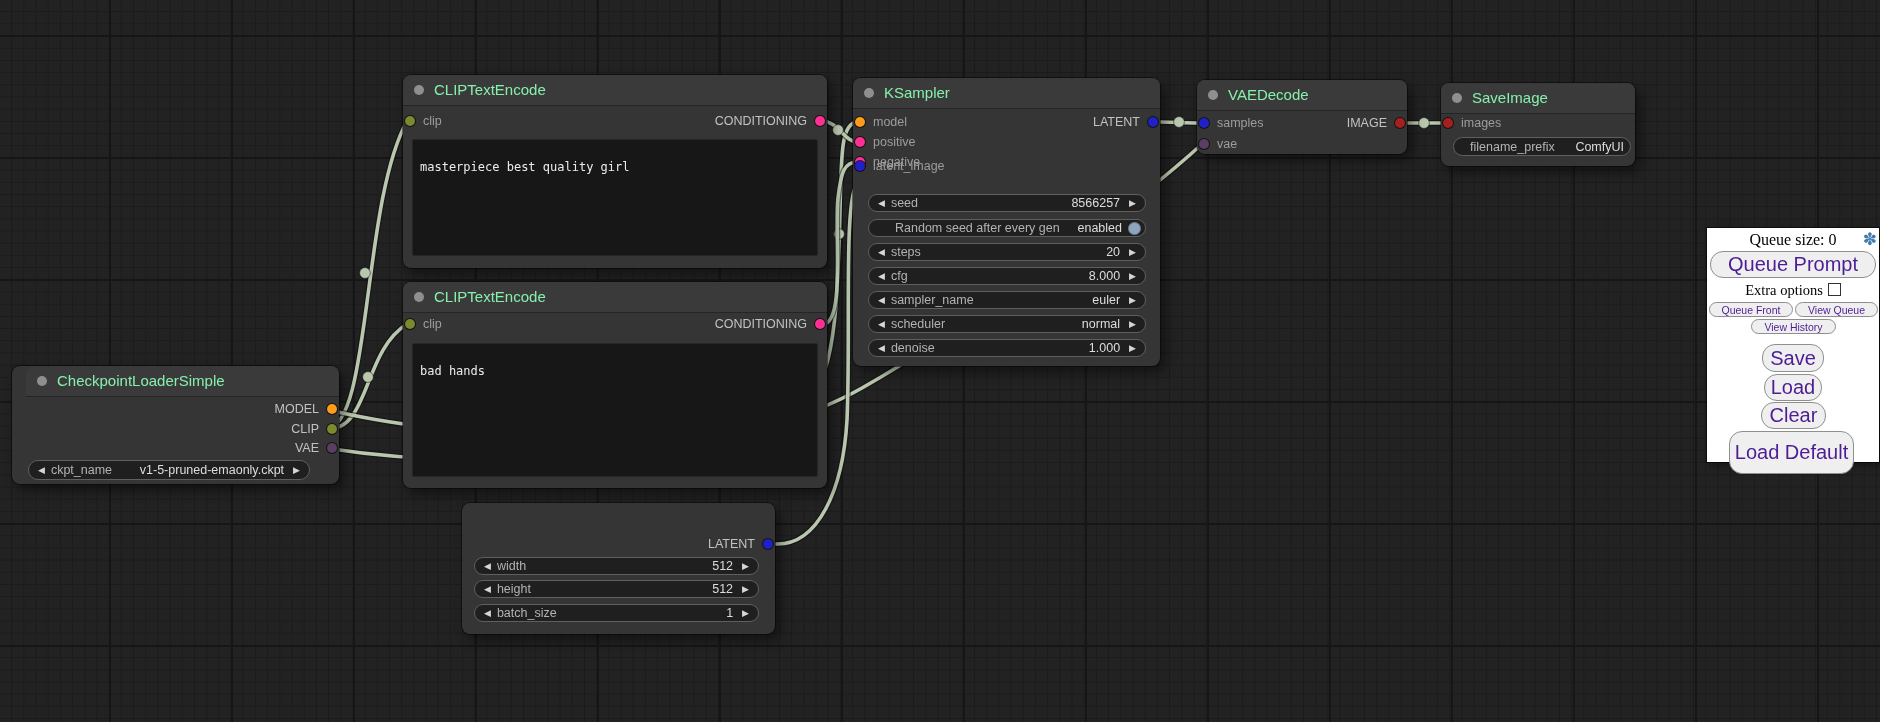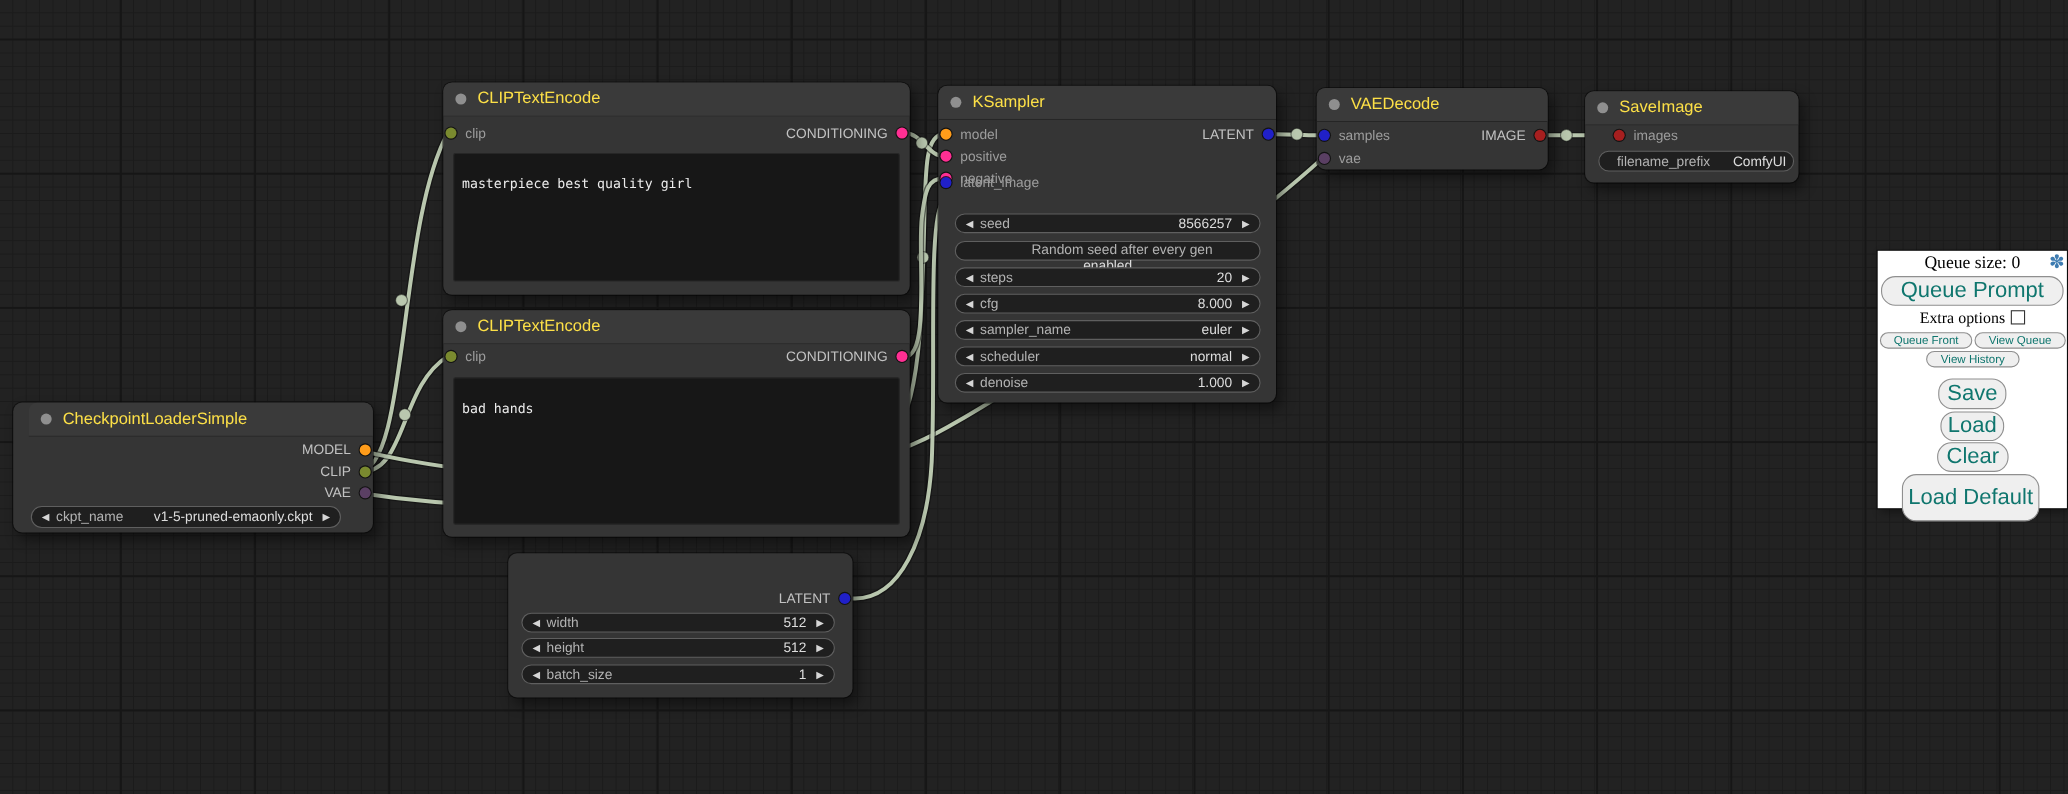--- a/index.html
+++ b/index.html
@@ -18,21 +18,21 @@
   #wires{position:absolute;left:0;top:0;z-index:1;}
   .node{
     position:absolute;z-index:2;background:#353535;border-radius:8px;
     box-shadow:0 0 0 1px rgba(0,0,0,.45), 5px 6px 12px rgba(0,0,0,.45);
   }
   .nhead{
     height:30px;line-height:30px;background:#3a3a3a;border-radius:8px 8px 0 0;
     border-bottom:1px solid rgba(0,0,0,.35);display:flex;align-items:center;
   }
   .ndot{width:10px;height:10px;border-radius:50%;background:#8f8f8f;margin:0 10px 0 11px;flex:0 0 auto;}
-  .ntitle{color:#fde047;font-size:15px;white-space:nowrap;}
+  .ntitle{color:#86efac;font-size:15px;white-space:nowrap;}
   .port{position:absolute;display:flex;align-items:center;height:16px;}
   .port.in{left:0;}
   .port.out{right:0;flex-direction:row-reverse;}
   .pdot{width:10px;height:10px;border-radius:50%;flex:0 0 auto;box-shadow:0 0 0 1px rgba(10,10,10,.8);}
   .port.in .pdot{margin-left:2px;margin-right:8px;}
   .port.out .pdot{margin-right:2px;margin-left:8px;}
   .port.in .plabel{color:#9d9d9d;font-size:12.5px;}
   .port.out .plabel{color:#c2c2c2;font-size:12.5px;}
   .widget{
     position:absolute;background:#1f1f1f;border:1px solid #5f5f5f;border-radius:10px;
@@ -55,21 +55,21 @@
   
   #qpanel{
     position:absolute;left:1707px;top:228px;width:172px;height:234px;z-index:10;
     background:#ffffff;box-shadow:0 0 0 1px rgba(0,0,0,.55),3px 3px 8px rgba(0,0,0,.4);
     font-family:"Liberation Serif",serif;color:#000;
   }
   .qsize{position:absolute;top:3px;left:0;width:100%;text-align:center;font-size:16px;}
   .qgear{position:absolute;top:1px;right:2px;font-size:17px;color:#3e7cb1;cursor:pointer;font-family:"DejaVu Sans",sans-serif;}
   .qbtn{
     position:absolute;background:#efefef;border:1px solid #8f8f8f;border-radius:13px;
-    font-family:"Liberation Sans",sans-serif;color:#0f766e;text-align:right;
+    font-family:"Liberation Sans",sans-serif;color:#4c1d95;text-align:right;
     display:flex;align-items:center;justify-content:center;cursor:pointer;box-sizing:border-box;
   }
   #q-prompt{left:3px;top:23px;width:166px;height:27px;font-size:20px;}
   .qextra{position:absolute;top:54px;left:0;width:100%;text-align:center;font-size:14.5px;}
   .qcheck{display:inline-block;width:11px;height:11px;border:1px solid #333;background:#fff;vertical-align:-1px;margin-left:5px;cursor:pointer;}
   #q-front{left:2px;top:74px;width:84px;height:15px;font-size:10.5px;}
   #q-viewq{left:88px;top:74px;width:83px;height:15px;font-size:10.5px;}
   #q-viewh{left:44px;top:91px;width:85px;height:15px;font-size:10.5px;}
   #q-save{left:55px;top:116px;width:62px;height:28px;font-size:20px;}
   #q-load{left:57px;top:146px;width:58px;height:27px;font-size:20px;}
@@ -215,21 +215,21 @@
           <span class="pdot" style="background: rgb(32, 32, 200);"></span>
           <span class="plabel">LATENT</span>
         </div>
         <div class="widget number" style="left: 15px; top: 116px; width: 278px; height: 18px;">
           <span class="warr l">◀</span>
           <span class="wlabel">seed</span>
           <span class="wspacer"></span>
           <span class="wvalue">8566257</span>
           <span class="warr r">▶</span>
         </div>
-        <div class="widget toggle" style="left: 15px; top: 141px; width: 278px; height: 18px; flex-direction: column;">
+        <div class="widget toggle" style="left: 15px; top: 141px; width: 278px; height: 18px;">
           <span class="wlabel">Random seed after every gen</span>
           <span class="wspacer"></span>
           <span class="wvalue">enabled</span>
           <span class="wcircle" style="background: rgb(142, 165, 189);"></span>
         </div>
         <div class="widget number" style="left: 15px; top: 165px; width: 278px; height: 18px;">
           <span class="warr l">◀</span>
           <span class="wlabel">steps</span>
           <span class="wspacer"></span>
           <span class="wvalue">20</span>
@@ -280,21 +280,21 @@
         <div class="port out" style="top: 35px;">
           <span class="pdot" style="background: rgb(166, 31, 31);"></span>
           <span class="plabel">IMAGE</span>
         </div>
       </div>
       <div class="node" style="left: 1441px; top: 83px; width: 194px; height: 83px;">
         <div class="nhead">
           <span class="ndot"></span>
           <span class="ntitle">SaveImage</span>
         </div>
-        <div class="port in" style="top: 32px; padding-left: 24px;">
+        <div class="port in" style="top: 32px;">
           <span class="pdot" style="background: rgb(166, 31, 31);"></span>
           <span class="plabel">images</span>
         </div>
         <div class="widget field" style="left: 12px; top: 54px; width: 178px; height: 19px;">
           <span class="wlabel">filename_prefix</span>
           <span class="wspacer"></span>
           <span class="wvalue">ComfyUI</span>
         </div>
       </div>
     </div>

